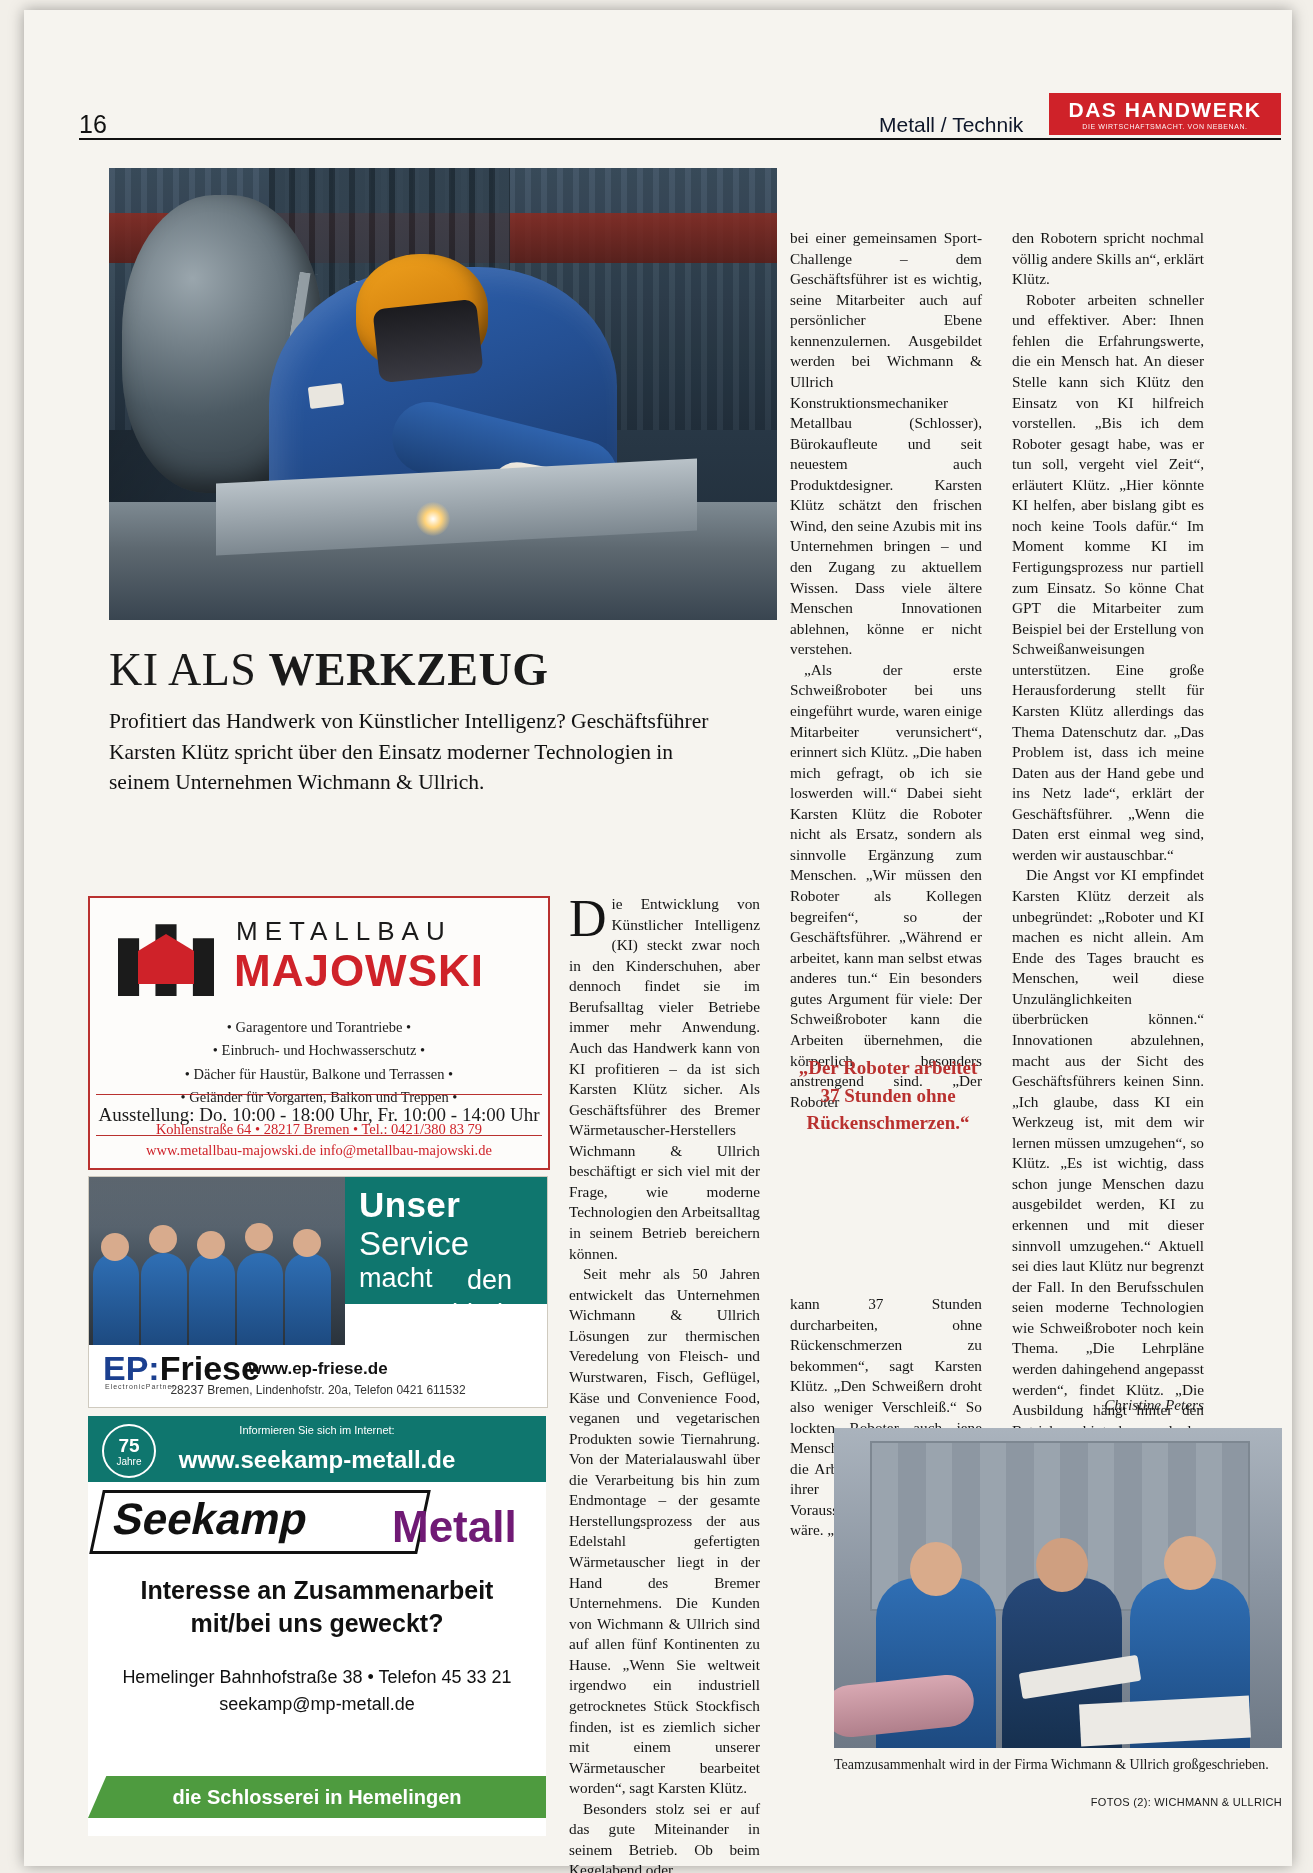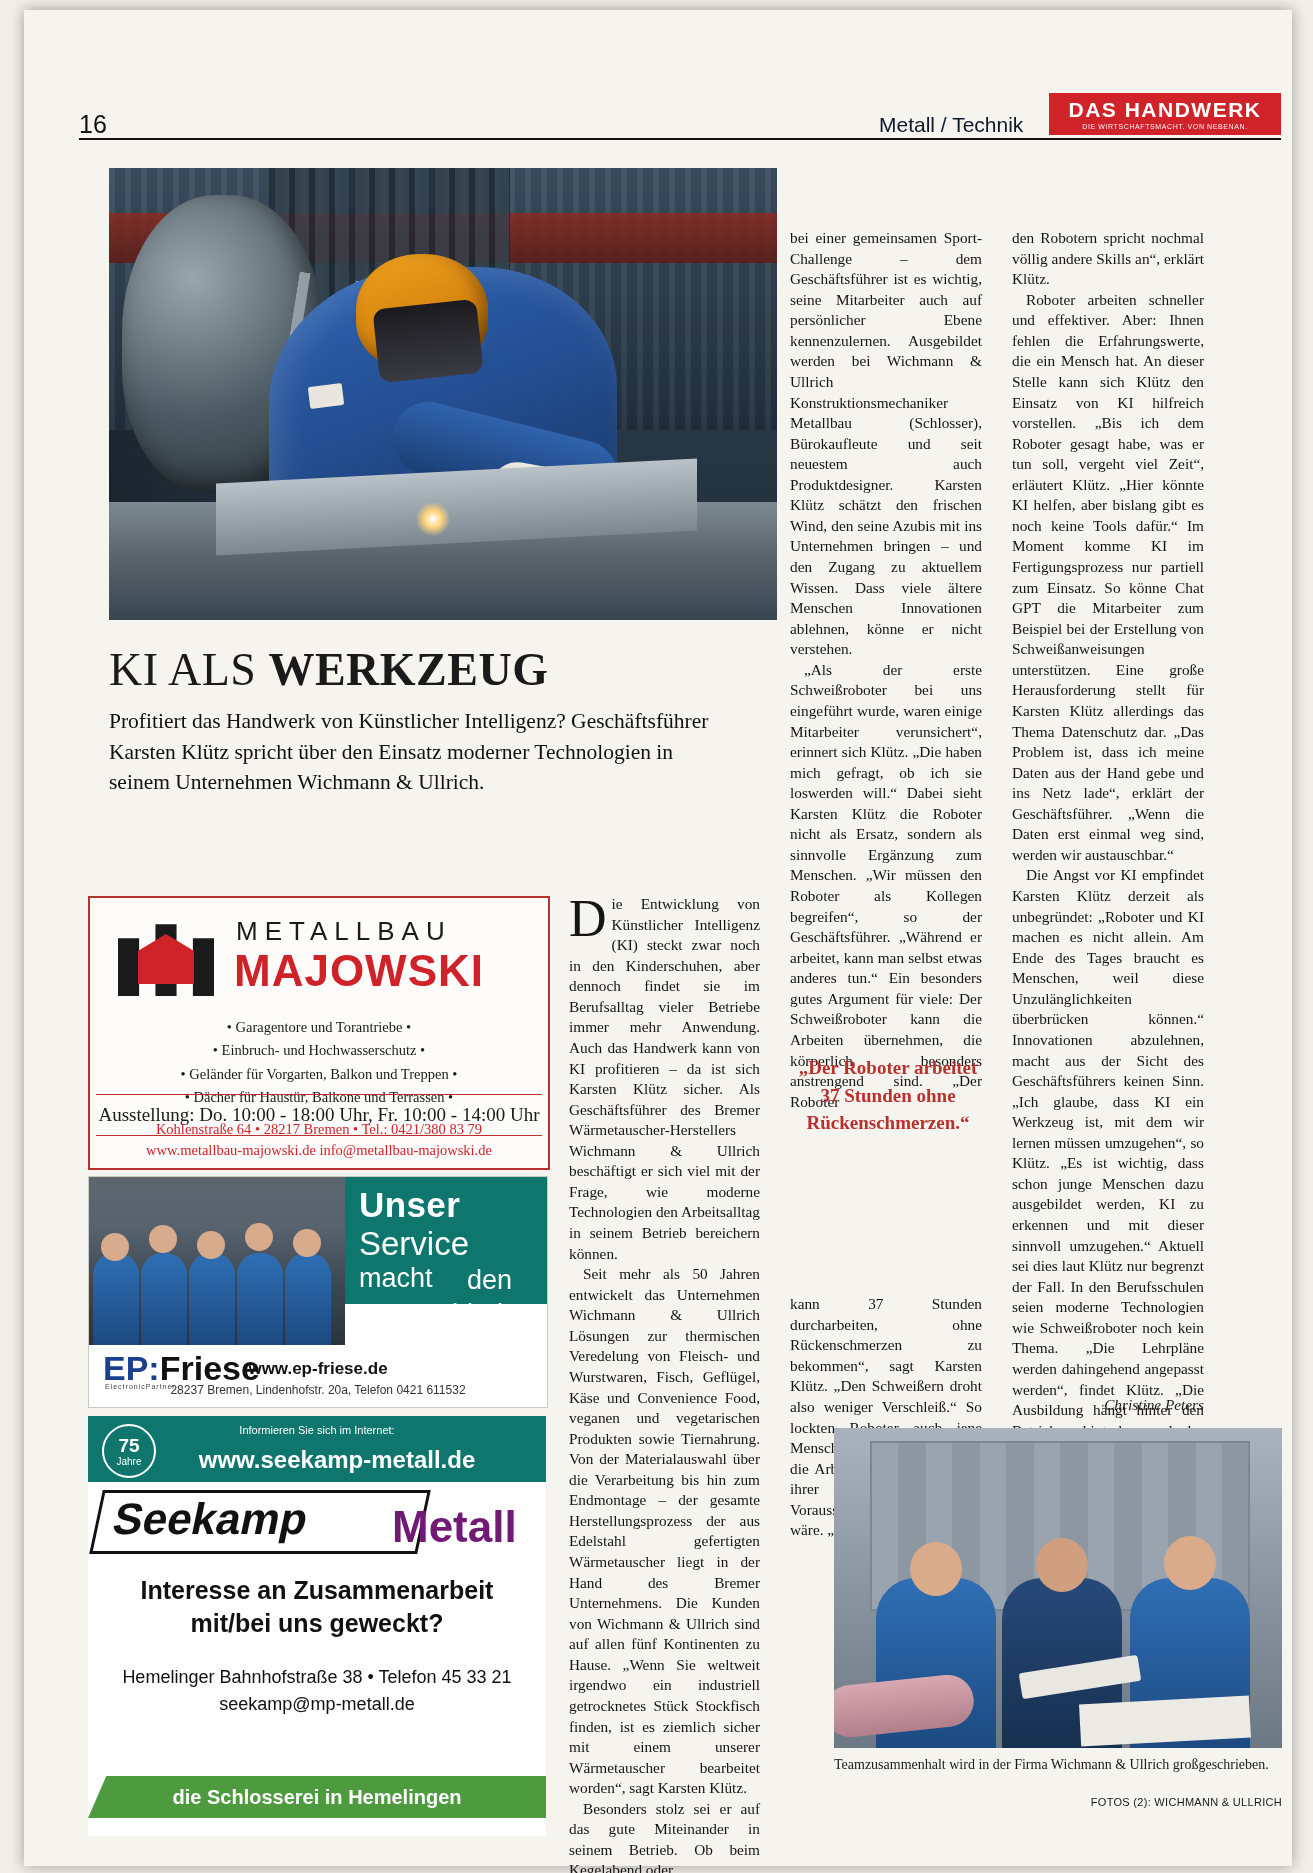--- a/index.html
+++ b/index.html
@@ -440,21 +440,20 @@
     text-align: center;
     font-family: "Liberation Sans", sans-serif;
     font-size: 11px;
   }
   .sk-url {
     position: absolute; left: 0; top: 30px; width: 100%;
     text-align: center;
     font-family: "Liberation Sans", sans-serif;
     font-weight: 700;
     font-size: 24px;
-    padding-left: 20px;
   }
   .sk-logo {
     position: absolute;
     left: 8px; top: 74px;
     width: 440px; height: 66px;
   }
   .sk-logo .box {
     position: absolute; left: 0; top: 0;
     width: 322px; height: 58px;
     border: 3px solid #111;
@@ -683,22 +682,22 @@
         <div class="maj-logo">
           <div class="blk"></div>
           <div class="red"></div>
         </div>
         <div class="maj-word1">METALLBAU</div>
         <div class="maj-word2">MAJOWSKI</div>
       </div>
       <div class="maj-bullets">
         <div>• Garagentore und Torantriebe •</div>
         <div>• Einbruch- und Hochwasserschutz •</div>
+        <div>• Dächer für Haustür, Balkone und Terrassen •</div>
         <div>• Geländer für Vorgarten, Balkon und Treppen •</div>
-        <div>• Dächer für Haustür, Balkone und Terrassen •</div>
       </div>
       <div class="maj-hours">Ausstellung: Do. 10:00 - 18:00 Uhr, Fr. 10:00 - 14:00 Uhr</div>
       <div class="maj-contact">
         <div>Kohlenstraße 64 • 28217 Bremen • Tel.: 0421/380 83 79</div>
         <div>www.metallbau-majowski.de  info@metallbau-majowski.de</div>
       </div>
     </div>
 
     <div class="ad ad-friese">
       <div class="fr-photo">

